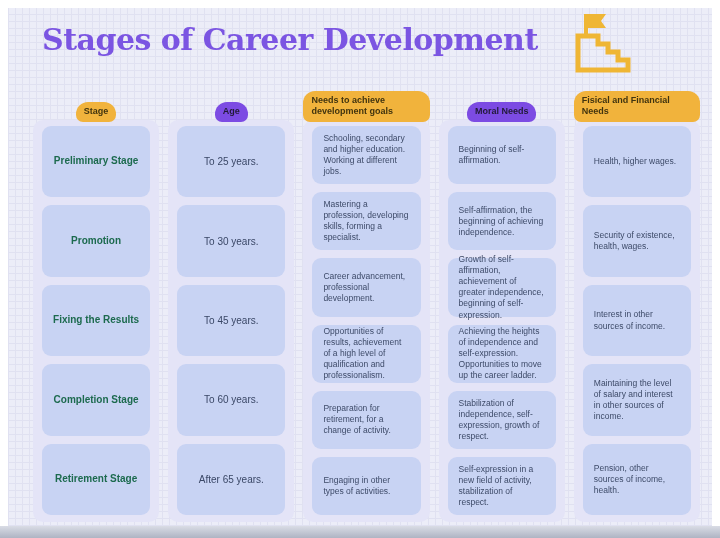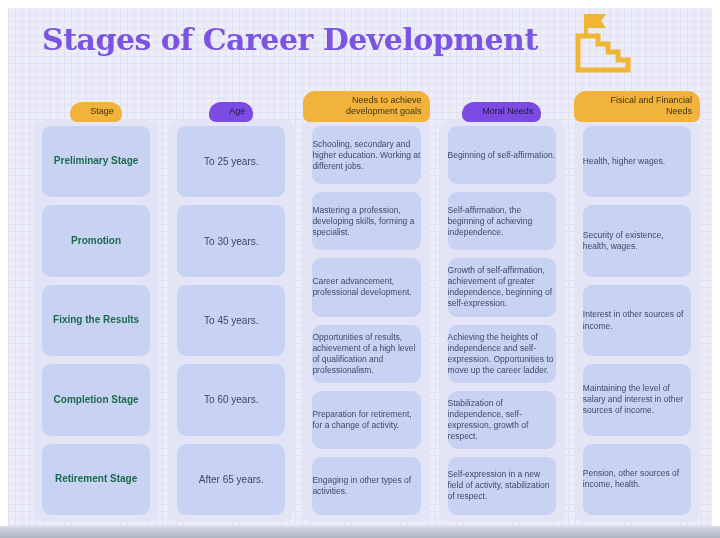--- a/index.html
+++ b/index.html
@@ -30,41 +30,41 @@
   .stairs-icon { position:absolute; left:556px; top:2px; width:84px; height:64px; }
 
   .table {
     position:absolute; left:25px; right:12px; top:80px; bottom:4px;
     display:grid; grid-template-columns:repeat(5, 1fr); column-gap:9px;
   }
   .col { display:flex; flex-direction:column; min-width:0; }
   .pill-wrap { height:34px; display:flex; align-items:flex-end; justify-content:center; position:relative; z-index:2; }
   .pill {
     border-radius:12px 12px 7px 7px;
-    padding:4px 8px 5px 20px;
-    font-size:9px; font-weight:normal; text-align:right; line-height:1.2;
+    padding:4px 8px 5px 8px;
+    font-size:9px; font-weight:bold; text-align:left; line-height:1.2;
     max-width:112px;
   }
   .pill.yellow { background:#f1b33c; color:#41340f; }
   .pill.purple { background:#7c4be3; color:#221a38; }
   .strip {
     flex:1; background:#e4e4f7; border-radius:10px;
     margin-top:-2px; position:relative; z-index:1;
     display:flex; flex-direction:column; padding:2px 0 3px 0;
   }
   .slot { flex:1; display:flex; padding:4px 9px; min-height:0; }
   .cell {
     flex:1; background:#c8d3f3; border-radius:9px;
     display:flex; align-items:center; justify-content:center;
     padding:4px 8px; min-width:0;
   }
   .cell.stage { color:#1c6a4e; font-weight:bold; font-size:10px; text-align:center; line-height:1.25; }
   .cell.age   { color:#3a4766; font-size:10px; text-align:right; line-height:1.3; }
   .cell.body  { color:#3d4a68; font-size:8.5px; text-align:left; line-height:1.3;
-                justify-content:flex-start; padding:5px 0; }
+                justify-content:flex-start; padding:5px 11px; }
 </style>
 </head>
 <body>
 
 <div class="frame">
   <div class="canvas">
 
     <div class="page-title">Stages of Career Development</div>
 
     <svg class="stairs-icon" viewBox="0 0 84 64">

